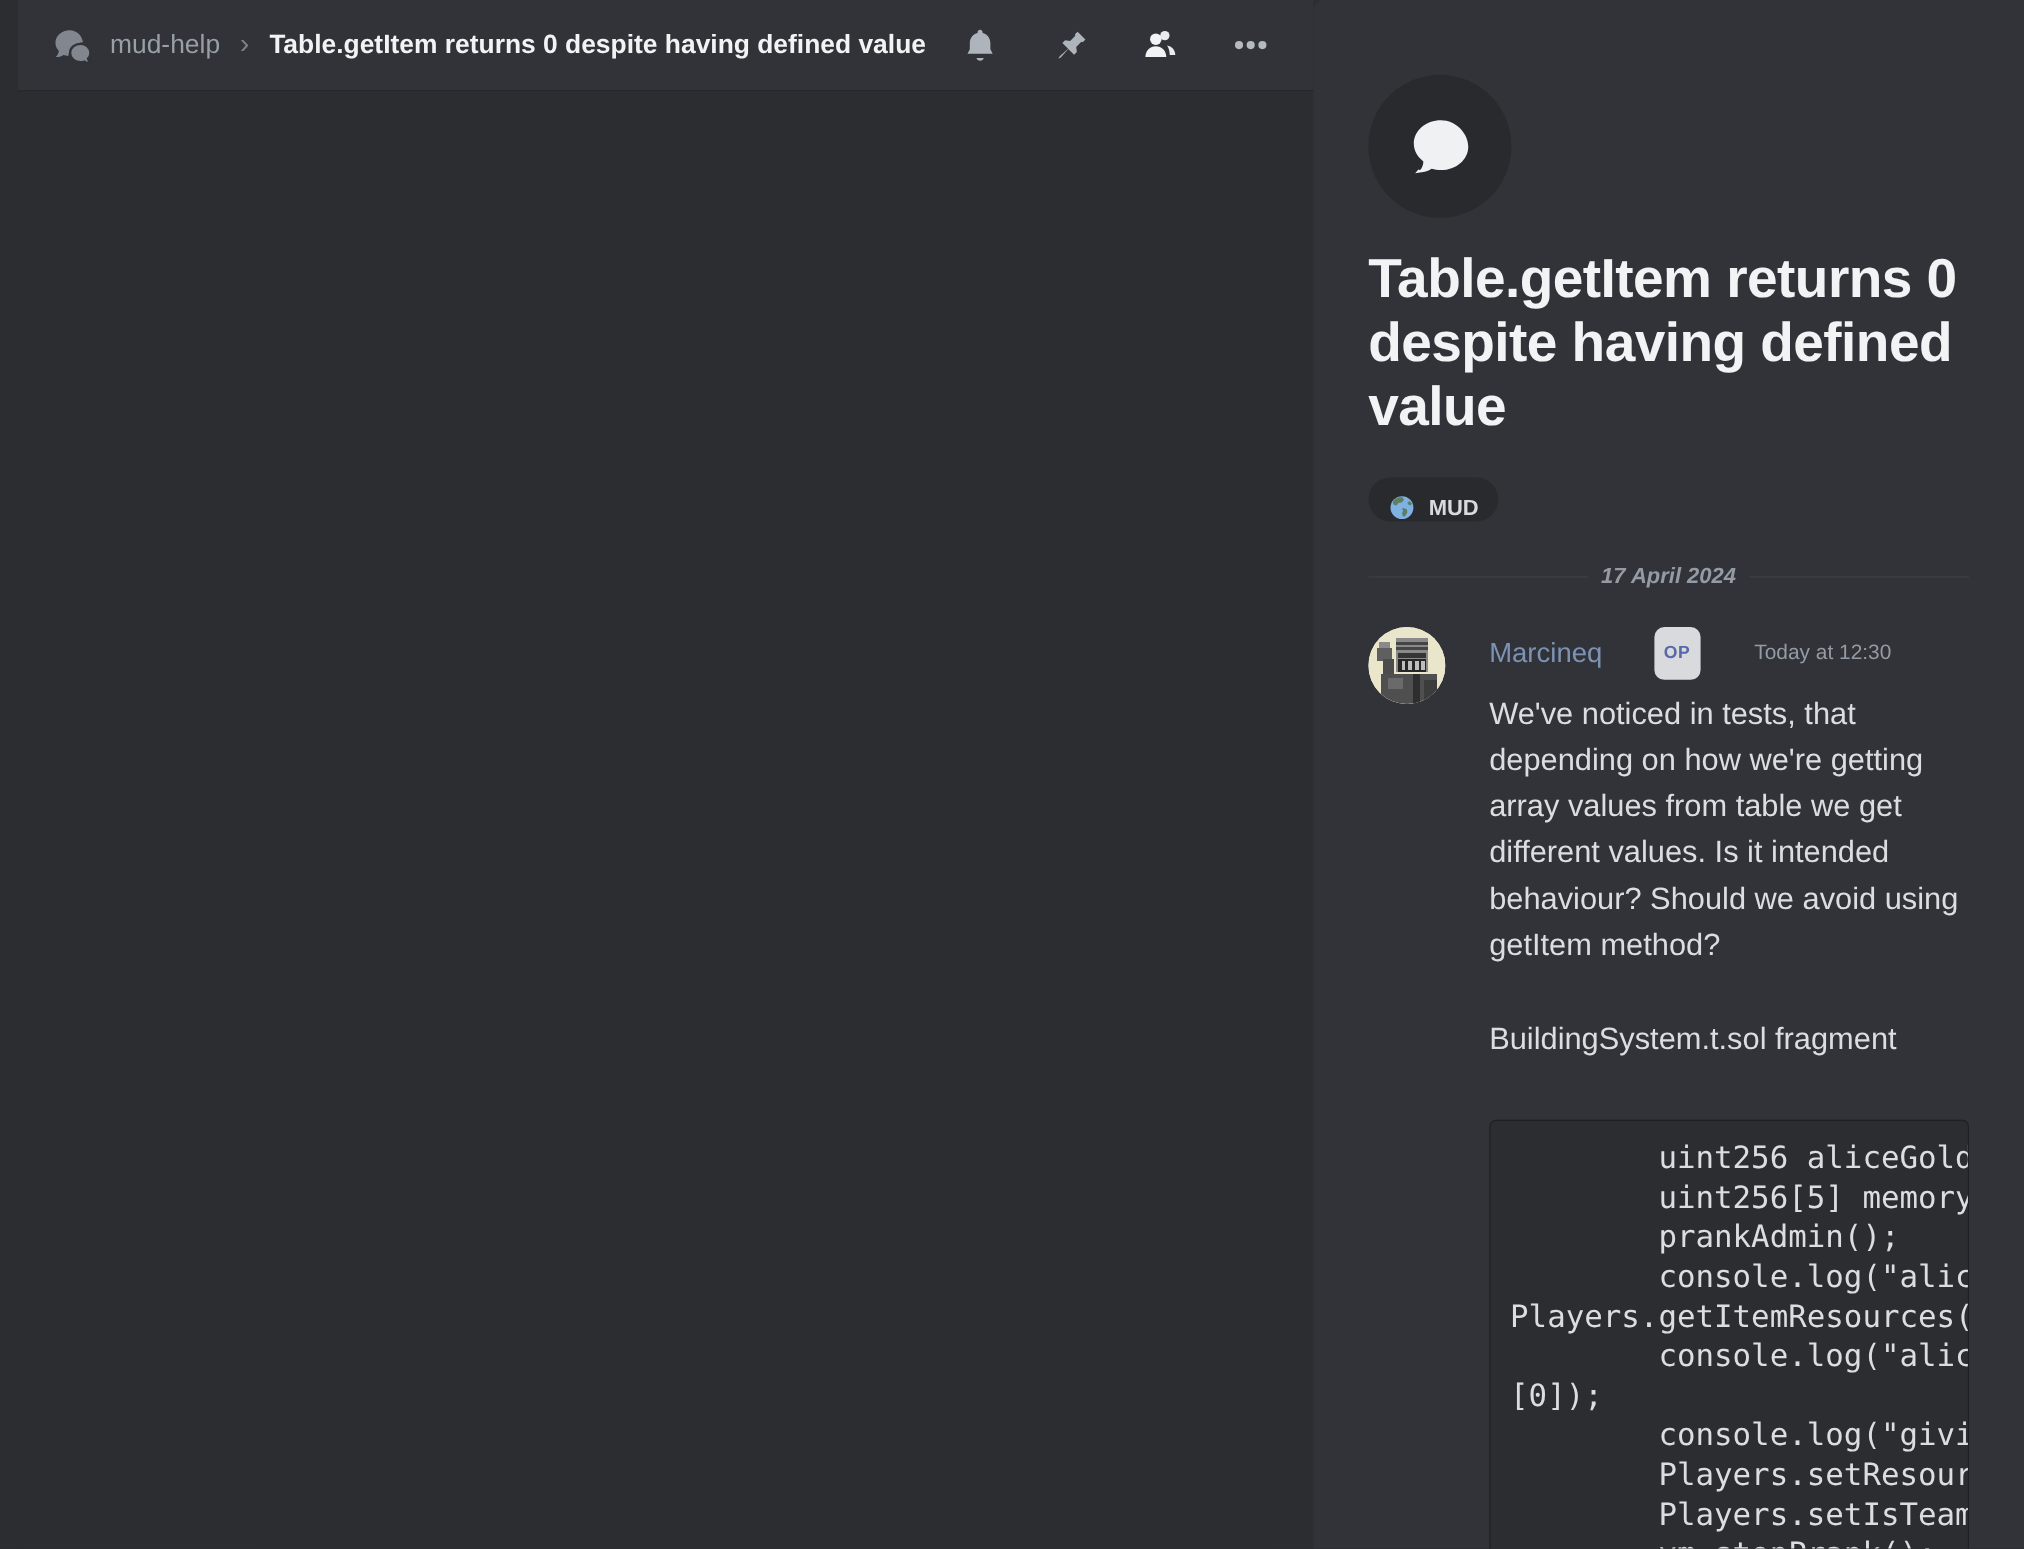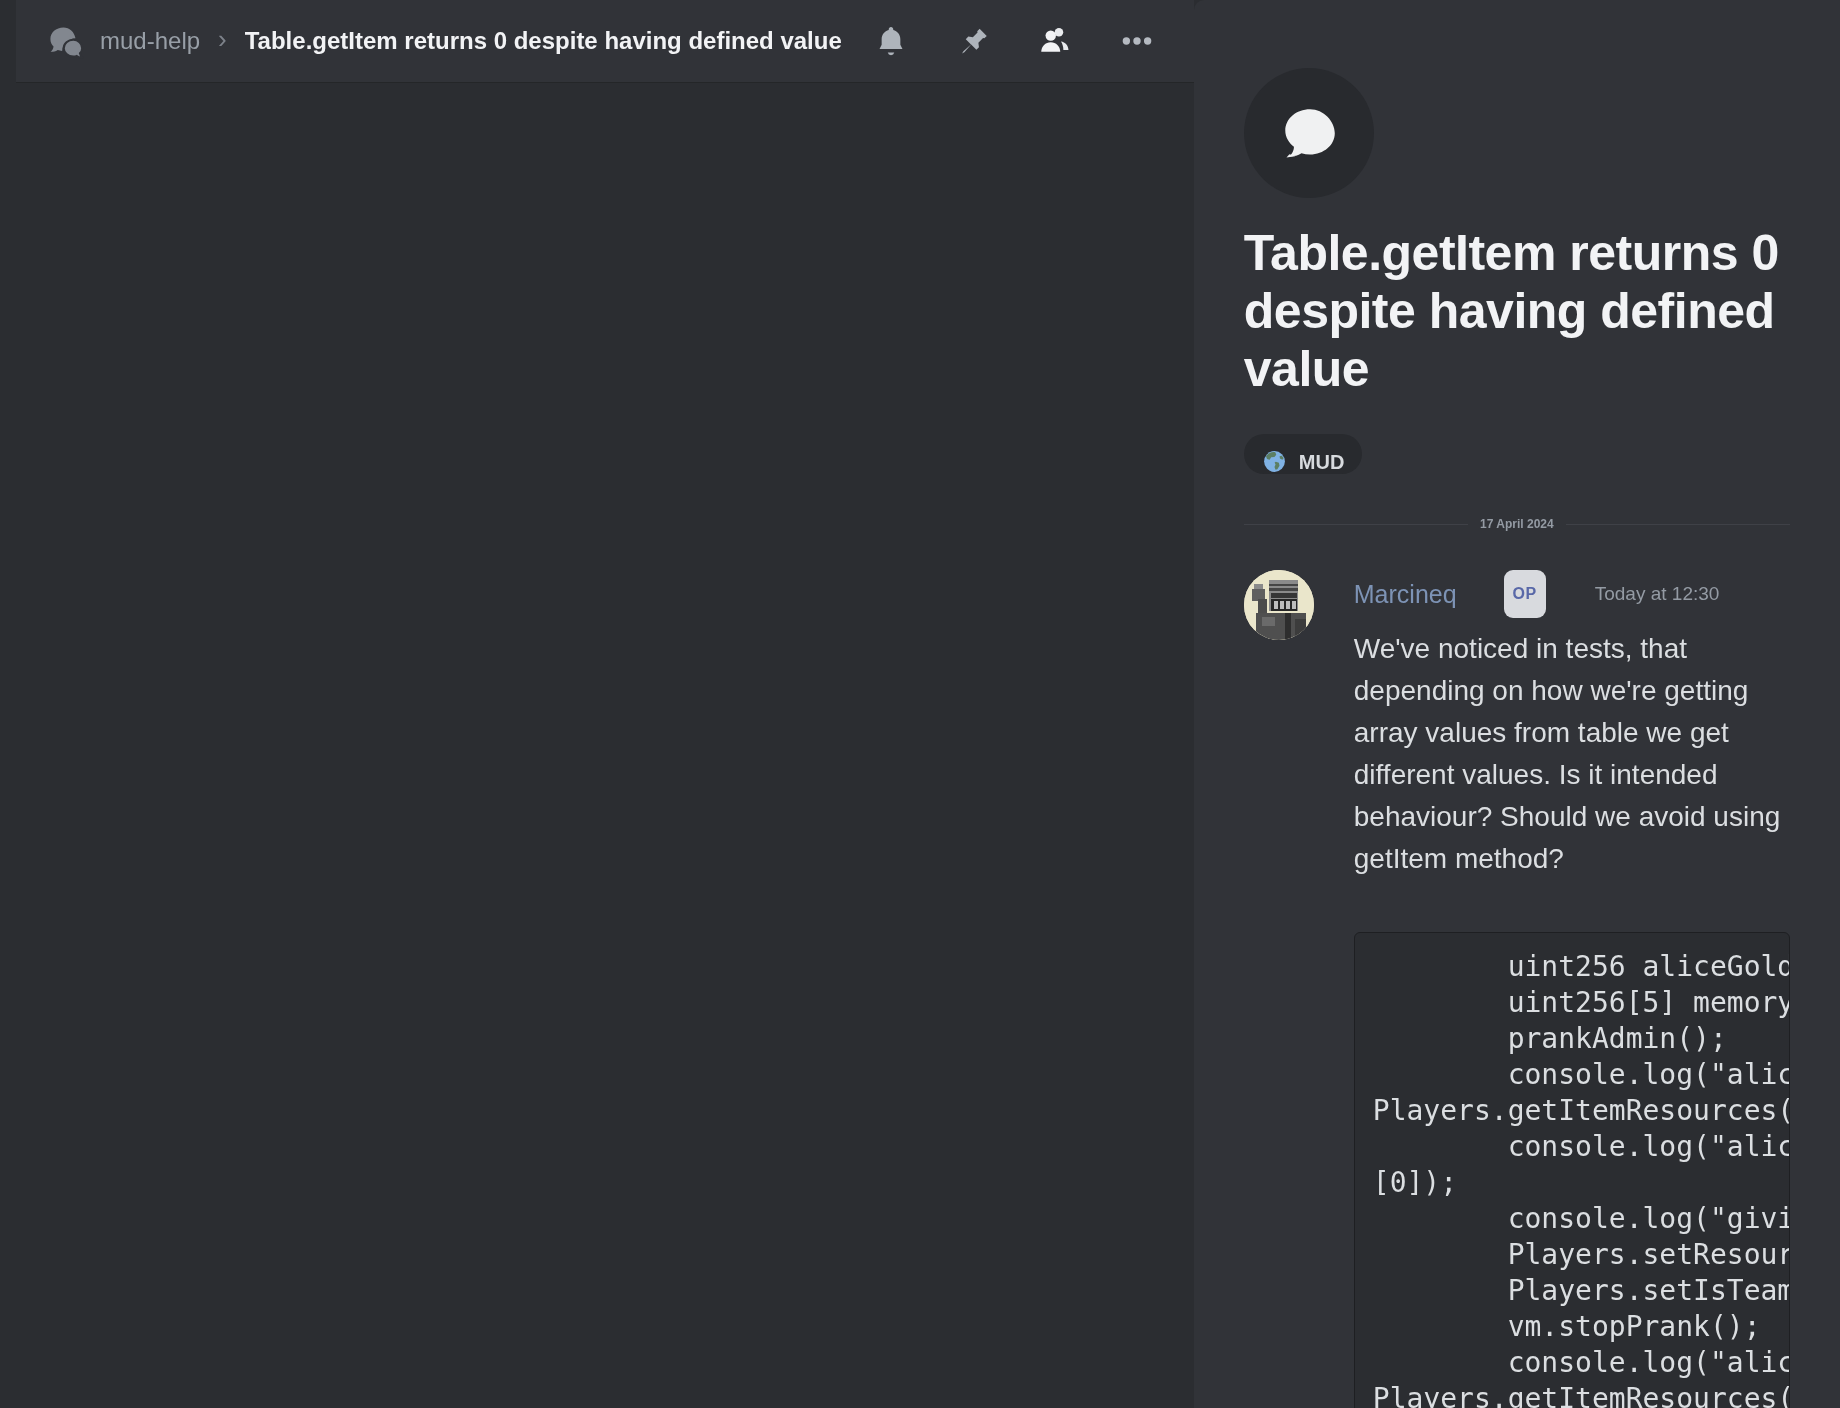--- a/index.html
+++ b/index.html
@@ -75,21 +75,21 @@
     background:var(--tag-bg);cursor:pointer;
   }
   .tag-label{font-size:20px;font-weight:700;color:#d7dade;}
   .date-divider{
     margin-top:38px;display:flex;align-items:center;height:24px;
   }
   .date-divider::before,.date-divider::after{
     content:"";flex:1;height:1px;background:#3f4147;
   }
   .date-divider-label{
-    padding:0 12px;font-size:12px;font-weight:600;color:var(--text-muted);
+    padding:0 12px;font-size:20px;font-weight:600;color:var(--text-muted);font-style:italic;
   }
   
   .message{display:flex;margin-top:34px;padding-bottom:20px;}
   .msg-avatar{
     width:70px;height:70px;border-radius:50%;flex:none;
     background:var(--avatar-bg);overflow:hidden;cursor:pointer;
   }
   .msg-avatar svg{display:block;width:100%;height:100%;}
   .msg-body{margin-left:40px;min-width:0;flex:1;}
   .msg-header{display:flex;align-items:center;line-height:34px;gap:33px;}
@@ -218,20 +218,21 @@
             <rect x="26" y="25" width="6" height="11" fill="#3c3c3c"></rect>
           </svg>
         </div>
         <div class="msg-body">
           <div class="msg-header">
             <span class="msg-username">Marcineq</span>
             <span class="op-badge">OP</span>
             <span class="msg-timestamp">Today at 12:30</span>
           </div>
           <p class="msg-text">We've noticed in tests, that depending on how we're getting array values from table we get different values. Is it intended behaviour? Should we avoid using getItem method?</p>
+          <p class="msg-caption">BuildingSystem.t.sol fragment</p>
           <pre class="code-block">        uint256 aliceGold = 150;
         uint256[5] memory resources = [aliceGold, 0, 0, 0, 0];
         prankAdmin();
         console.log("alice start gold via getItem: ",
 Players.getItemResources(alice, 0));
         console.log("alice start gold via get: ", Players.getResources(alice)
 [0]);
         console.log("giving alice gold: ", resources[0]);
         Players.setResources(alice, resources);
         Players.setIsTeamRight(alice, true);

